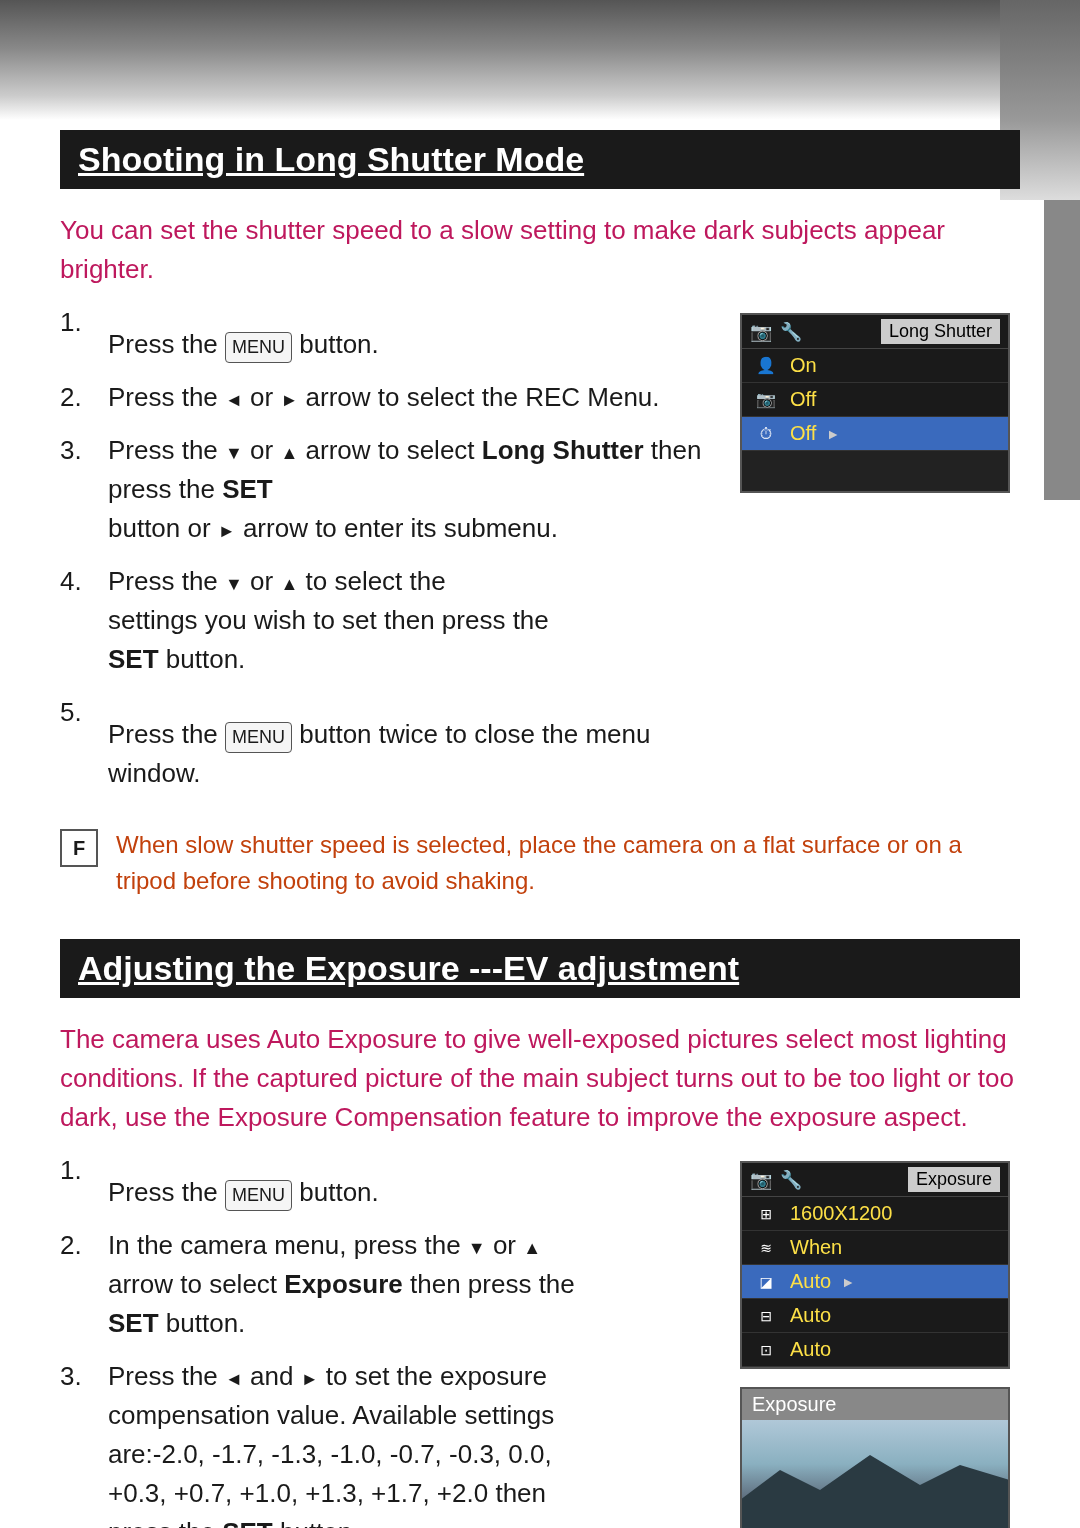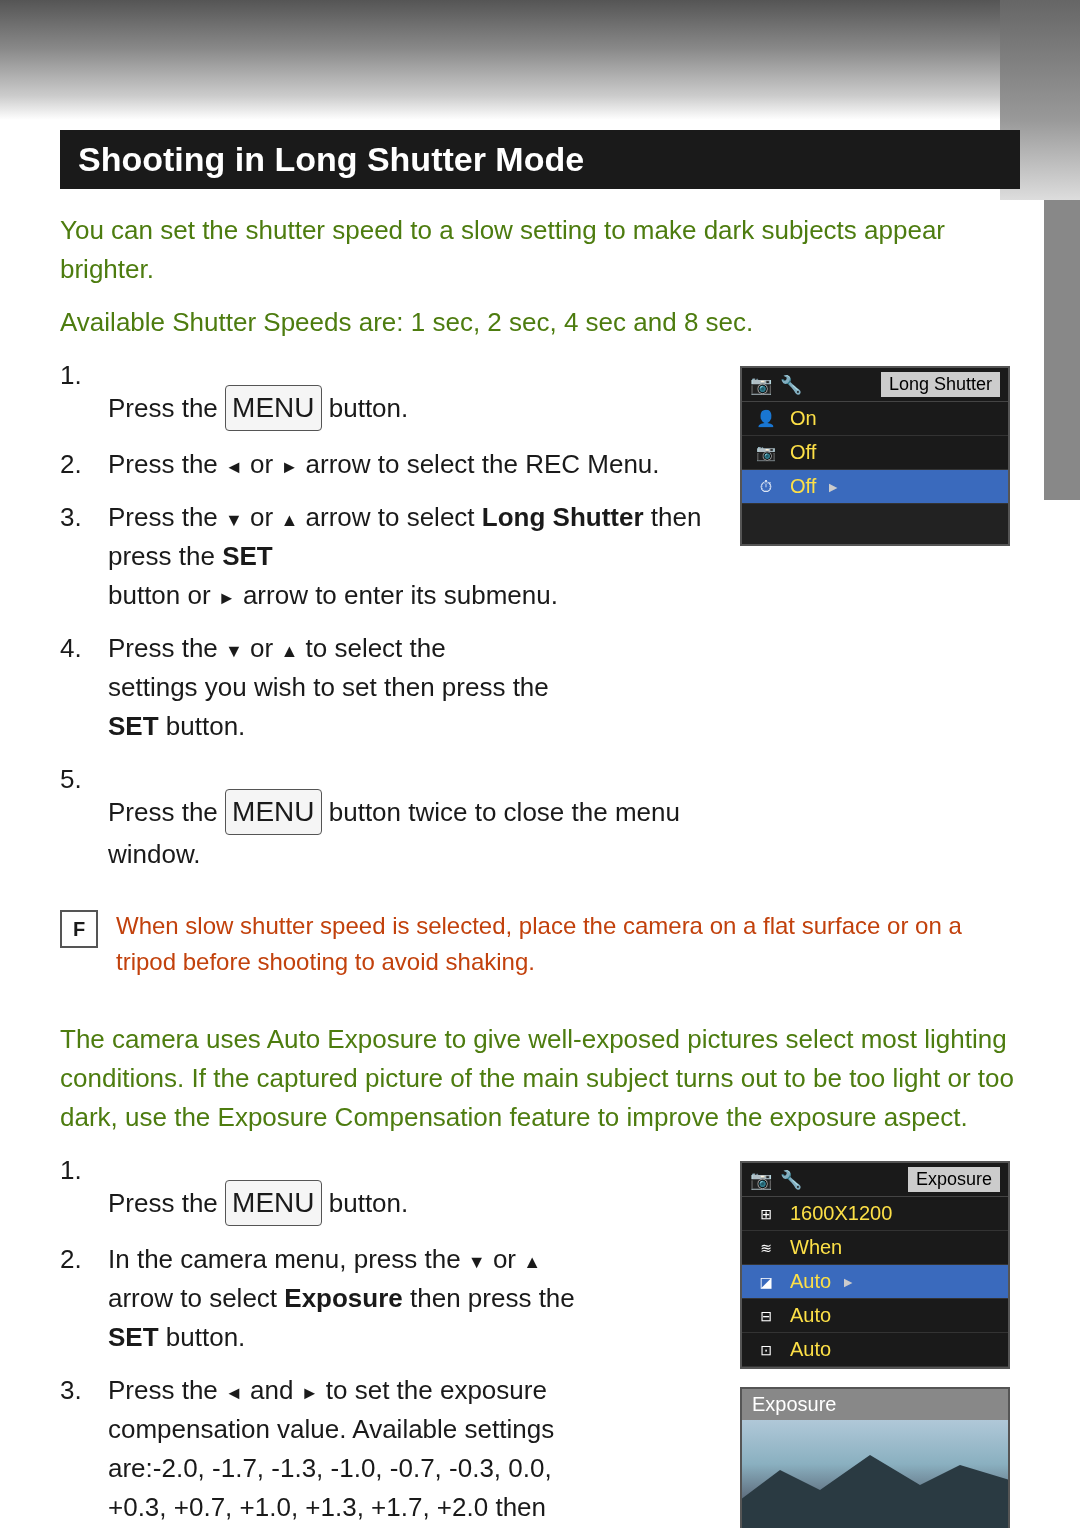--- a/index.html
+++ b/index.html
@@ -38,31 +38,32 @@
 
     .section-title {
       background: #1a1a1a;
       color: #ffffff;
       font-size: 34px;
       font-weight: bold;
       padding: 10px 18px;
       margin-bottom: 22px;
       display: inline-block;
       width: 100%;
+      text-decoration: underline;
     }
 
     .section-title span {
       color: #ffffff;
     }
 
     .body-text {
       font-size: 26px;
       line-height: 1.5;
       margin-bottom: 14px;
-      color: #4d7c0f;
+      color: #be185d;
     }
 
     .steps-area {
       display: flex;
       gap: 30px;
       margin-top: 10px;
     }
 
     .steps-left {
       flex: 1;
@@ -92,21 +93,21 @@
     }
 
     .step-text b {
       font-weight: bold;
     }
 
     .kbd {
       border: 1.5px solid #555;
       border-radius: 4px;
       padding: 1px 6px;
-      font-size: 28px;
+      font-size: 18px;
       font-family: Arial, sans-serif;
       display: inline-block;
       background: #f5f5f5;
       margin-top: 29px;
     }
 
     .arrow-left::before { content: '◄'; font-size: 18px; }
     .arrow-right::before { content: '►'; font-size: 18px; }
     .arrow-down::before { content: '▼'; font-size: 18px; }
     .arrow-up::before { content: '▲'; font-size: 18px; }
@@ -252,21 +253,20 @@
 <div class="sidebar-right"></div>
 
 <div class="content">
 
   <div>
     <div class="section-title">
       <span>Shooting in Long Shutter Mode</span>
     </div>
 
     <p class="body-text">You can set the shutter speed to a slow setting to make dark subjects appear brighter.</p>
-    <p class="body-text">Available Shutter Speeds are: 1 sec, 2 sec, 4 sec and 8 sec.</p>
 
     <div class="steps-area">
       <div class="steps-left">
 
         <div class="step">
           <span class="step-num">1.</span>
           <span class="step-text">Press the <span class="kbd">MENU</span> button.</span>
         </div>
 
         <div class="step">
@@ -325,20 +325,23 @@
     </div>
 
     
     <div class="note-box">
       <div class="note-icon">F</div>
       <div class="note-text">When slow shutter speed is selected, place the camera on a flat surface or on a tripod before shooting to avoid shaking.</div>
     </div>
   </div>
 
   <div class="section-gap">
+    <div class="section-title">
+      <span>Adjusting the Exposure ---EV adjustment</span>
+    </div>
 
     <p class="body-text">The camera uses Auto Exposure to give well-exposed pictures select most lighting conditions. If the captured picture of the main subject turns out to be too light or too dark, use the Exposure Compensation feature to improve the exposure aspect.</p>
 
     <div class="steps-area">
       <div class="steps-left">
 
         <div class="step">
           <span class="step-num">1.</span>
           <span class="step-text">Press the <span class="kbd">MENU</span> button.</span>
         </div>

